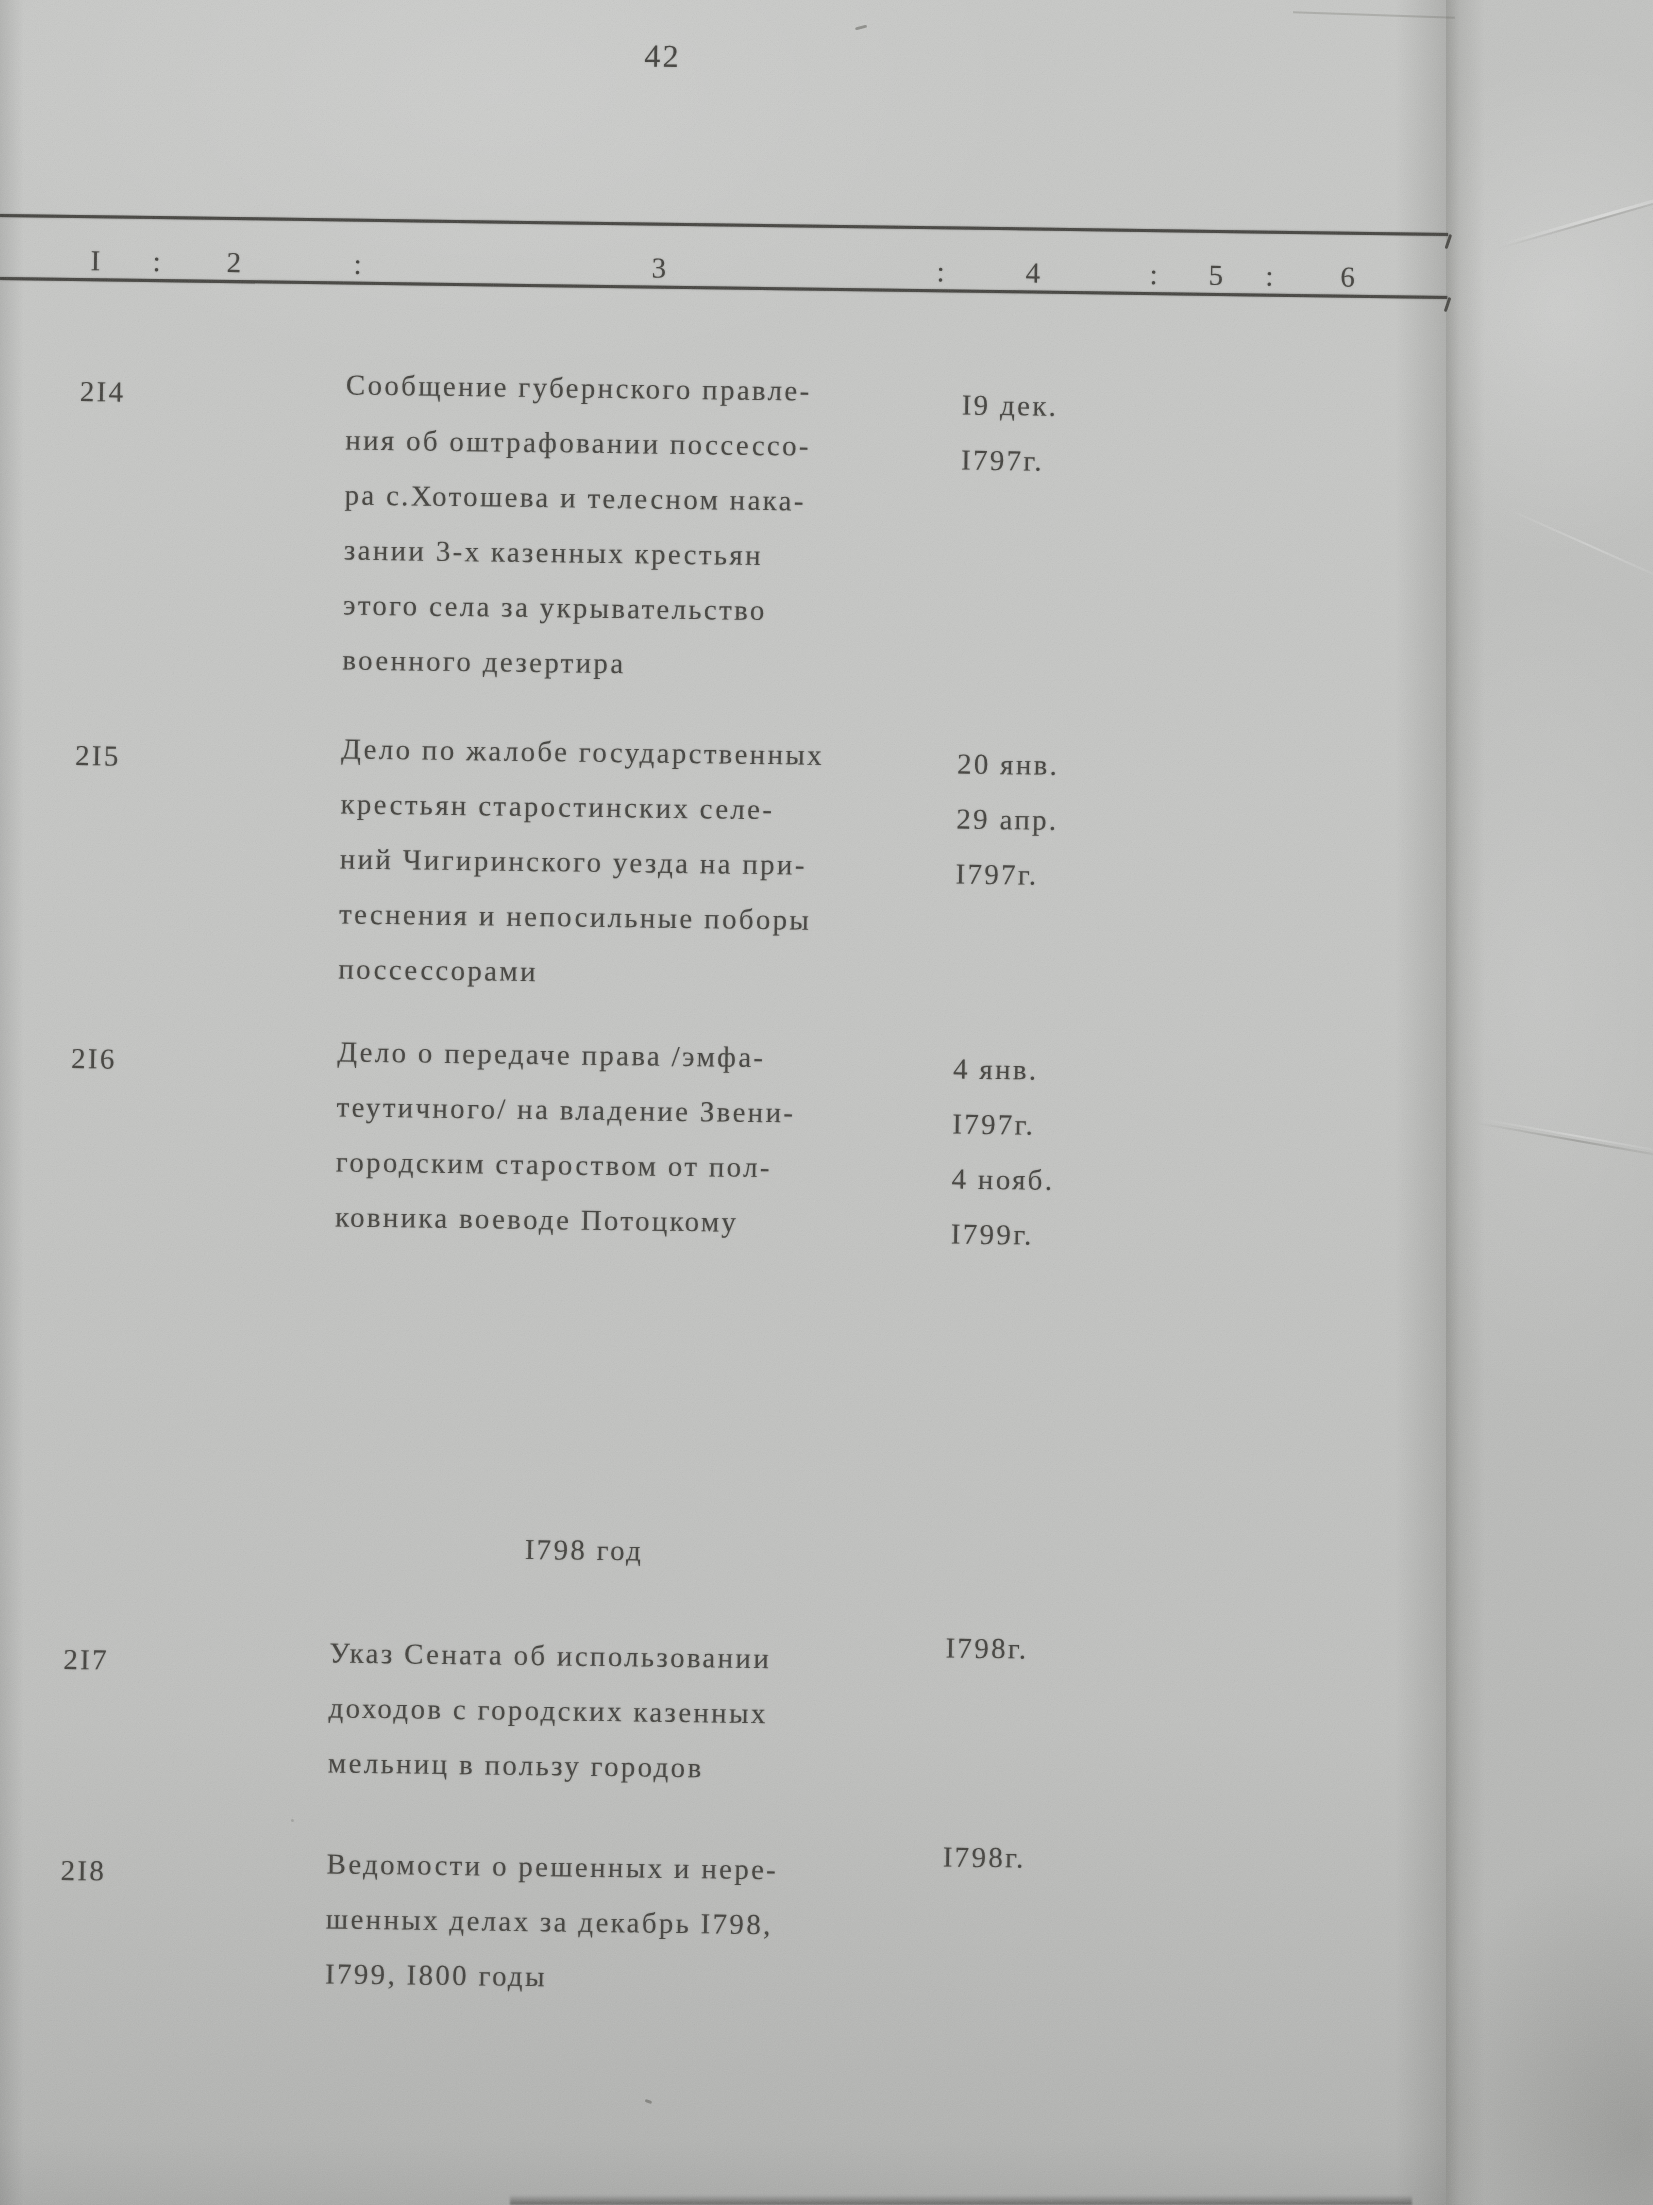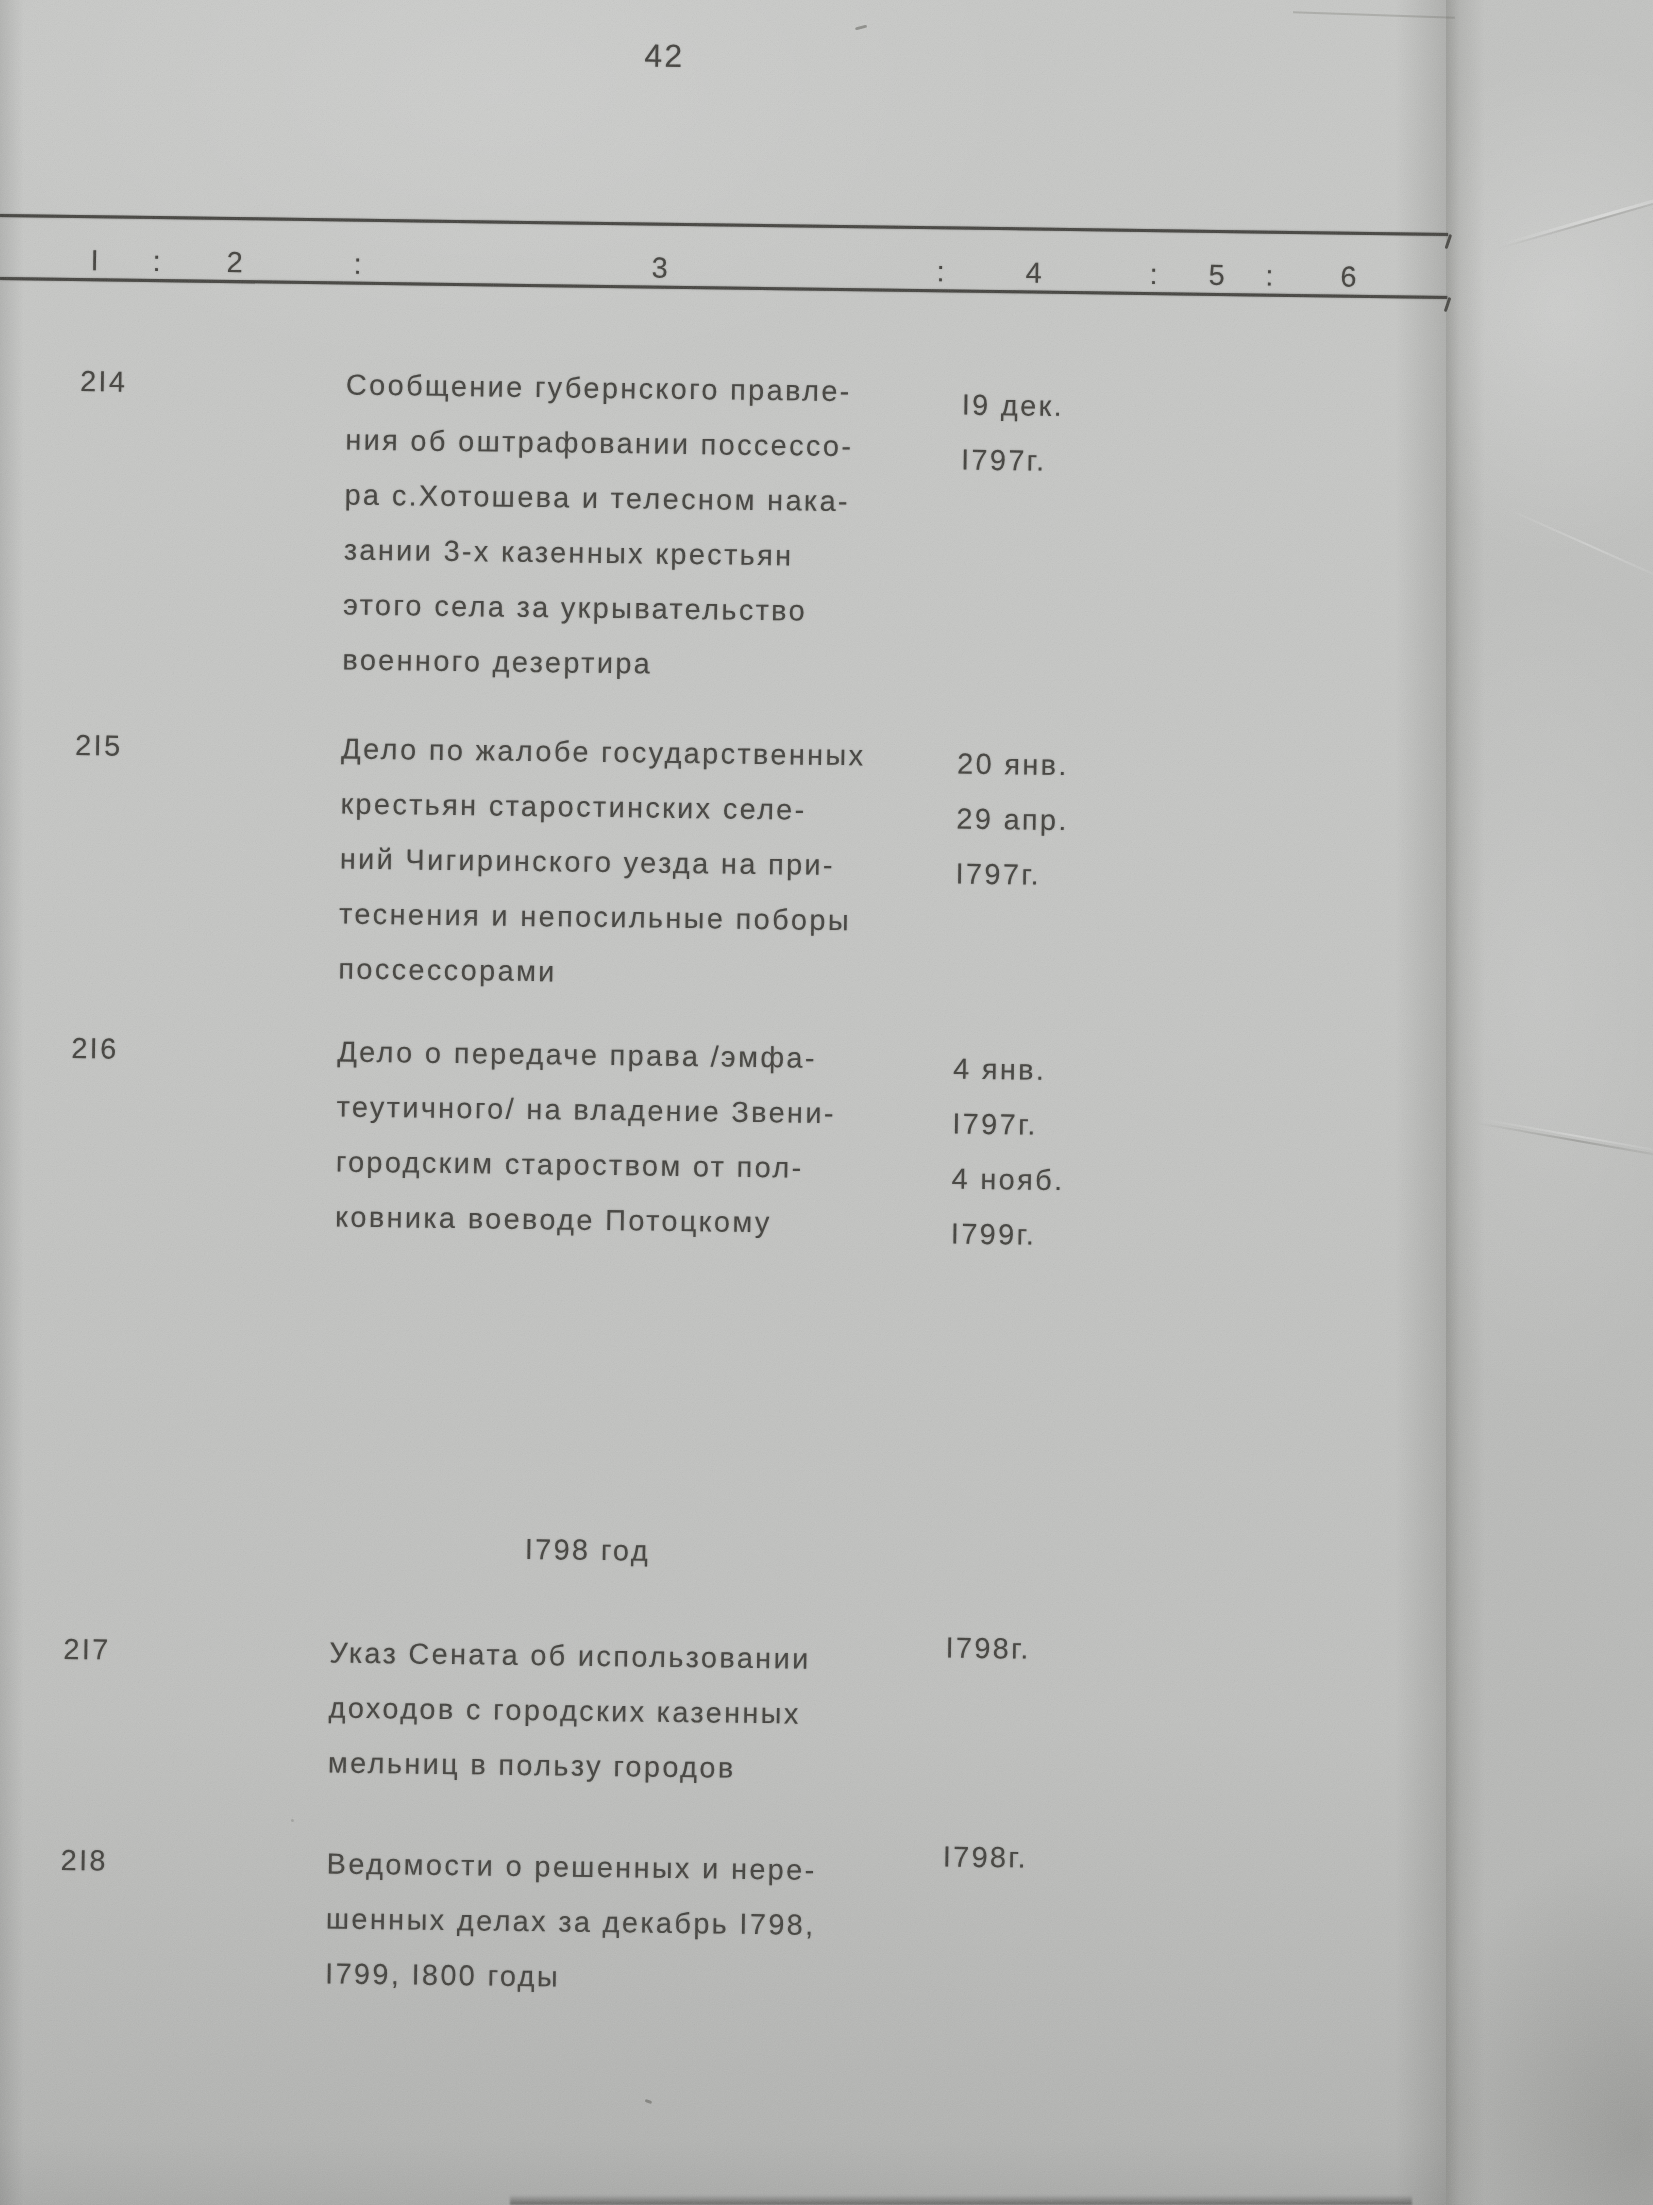--- a/index.html
+++ b/index.html
@@ -1,20 +1,20 @@
 <!DOCTYPE html>
 <html style="font-size:13.6px"><head>
 <meta charset="utf-8">
 <style>
   html,body{margin:0;padding:0;background:#8d8e8c;}
   .scan{
     position:relative;
     width:1654px;height:2205px;
     overflow:hidden;
-    font-family:Liberation Sans, sans-serif;
+    font-family:Liberation Serif, serif;
     background:
       linear-gradient(90deg, rgba(0,0,0,.10), rgba(0,0,0,0) 24px),
       radial-gradient(ellipse 766px 425px at 30% 4%, rgba(255,255,255,.10), rgba(255,255,255,0) 70%),
       linear-gradient(180deg,#c7c8c6 0%,#c4c5c3 45%,#bfc0be 78%,#b3b4b2 97%,#a9aaa8 100%);
     color:#403f3b;
   }
   
   .edge-band{
     position:absolute;top:0;right:0;width:208px;height:2205px;
     background:
@@ -68,21 +68,21 @@
   .page-number{position:absolute;top:29px;left:645px;font-size:32px;}
   .rule{position:absolute;left:0;width:1451px;height:2.6px;background:#44433f;
     box-shadow:0 0 1.7px rgba(50,49,45,.6);}
   .rule.top{top:214px;}
   .rule.bottom{top:277px;}
   .rule::after{content:"";position:absolute;right:-1.7px;top:0.9px;width:2.6px;height:14.5px;
     background:#4a4945;transform:rotate(18deg);border-radius:1.7px;}
   .col-label{position:absolute;top:243px;font-size:29px;}
 
   .entry{position:absolute;left:0;width:1446px;}
-  .entry .no{position:absolute;left:85px;top:0;}
+  .entry .no{position:absolute;left:85px;top:10px;}
   .entry .desc{position:absolute;left:351px;top:0;width:672px;}
   .entry .dates{position:absolute;left:967px;width:255px;}
   .tline{height:55px;}
 
   .year-heading{position:absolute;top:1526px;left:545px;}
 
   .grain{position:absolute;inset:0;width:100%;height:100%;pointer-events:none;}
 </style>
 </head>
 <body>

